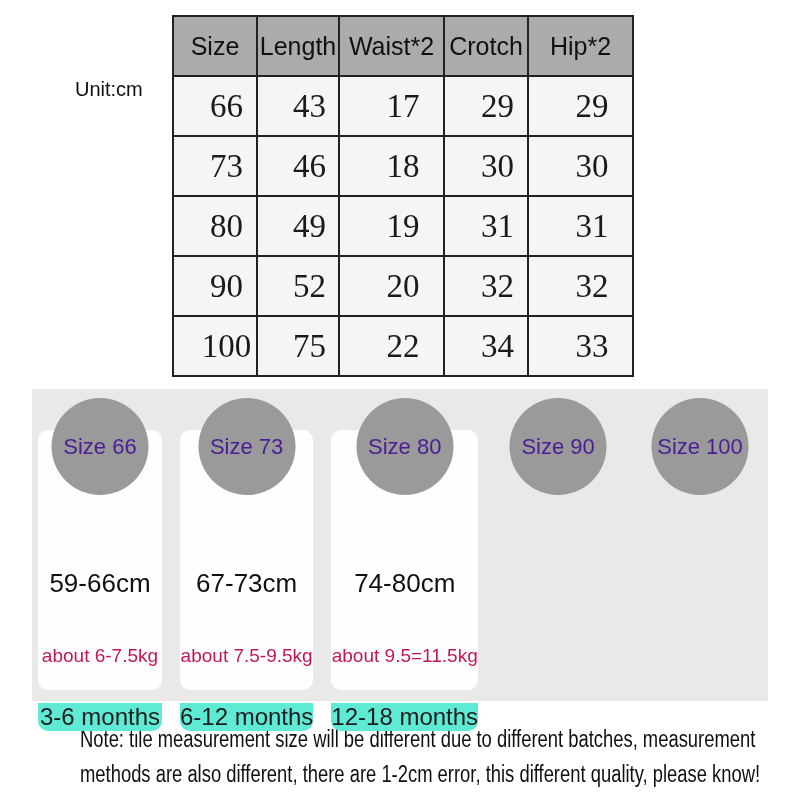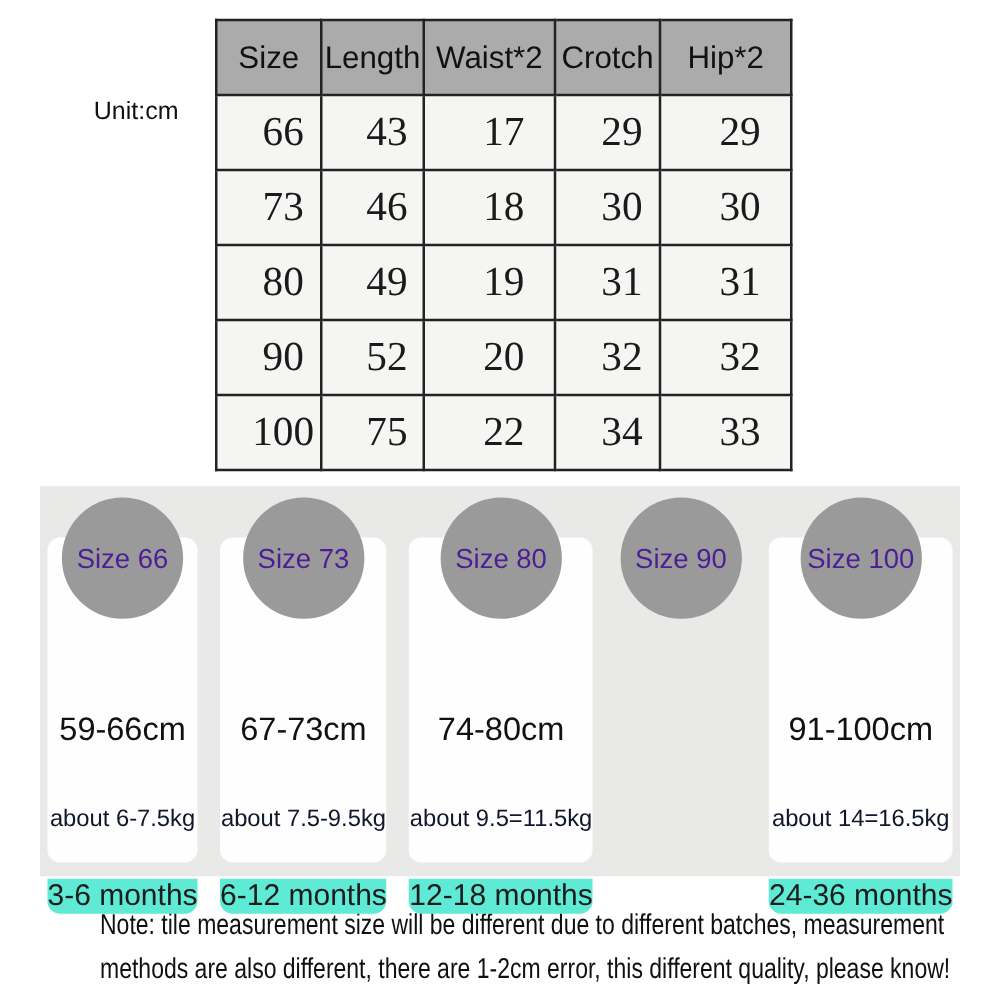--- a/index.html
+++ b/index.html
@@ -40,21 +40,21 @@
     width:97px;height:97px;border-radius:50%;background:#9a9a9a;z-index:2;
     display:flex;align-items:center;justify-content:center;
     color:#4c1d95;font-size:22px;white-space:nowrap;
   }
   .size-card{
     margin-top:41px;height:260px;background:#fefefe;border-radius:10px;
     display:flex;flex-direction:column;align-items:center;position:relative;z-index:1;gap:36px;
   }
   .card-divider{margin-top:86px;width:62%;height:2px;background:#c7c7c7;}
   .height-range{margin-top:16px;font-size:26px;color:#111;white-space:nowrap;}
-  .weight-range{margin-top:10px;font-size:19px;color:#0f172a;white-space:nowrap;}
+  .weight-range{margin-top:10px;font-size:19px;color:#be185d;white-space:nowrap;}
   .age-bar{
     margin-top:auto;width:100%;height:76px;background:#5eead4;
     border-radius:0 0 10px 10px;display:flex;align-items:center;justify-content:center;
     font-size:24px;color:#1c1c1c;white-space:nowrap;
   }
 
   
   .note{
     position:absolute;left:0;top:722px;width:800px;text-align:center;
     font-size:23px;line-height:35px;color:#101010;
@@ -164,26 +164,20 @@
   <div class="size-col">
     <div class="size-circle">
       <span>Size 90</span>
     </div>
   </div>
 
   <div class="size-col">
     <div class="size-circle">
       <span>Size 100</span>
     </div>
-    <div class="size-card">
-      <div class="card-divider"></div>
-      <div class="height-range">91-100cm</div>
-      <div class="weight-range">about 14=16.5kg</div>
-      <div class="age-bar">24-36 months</div>
-    </div>
   </div>
 
 </div>
 
 <div class="note">
   <div>Note: tile measurement size will be different due to different batches, measurement</div>
   <div>methods are also different, there are 1-2cm error, this different quality, please know!</div>
 </div>
 
 </body></html>

